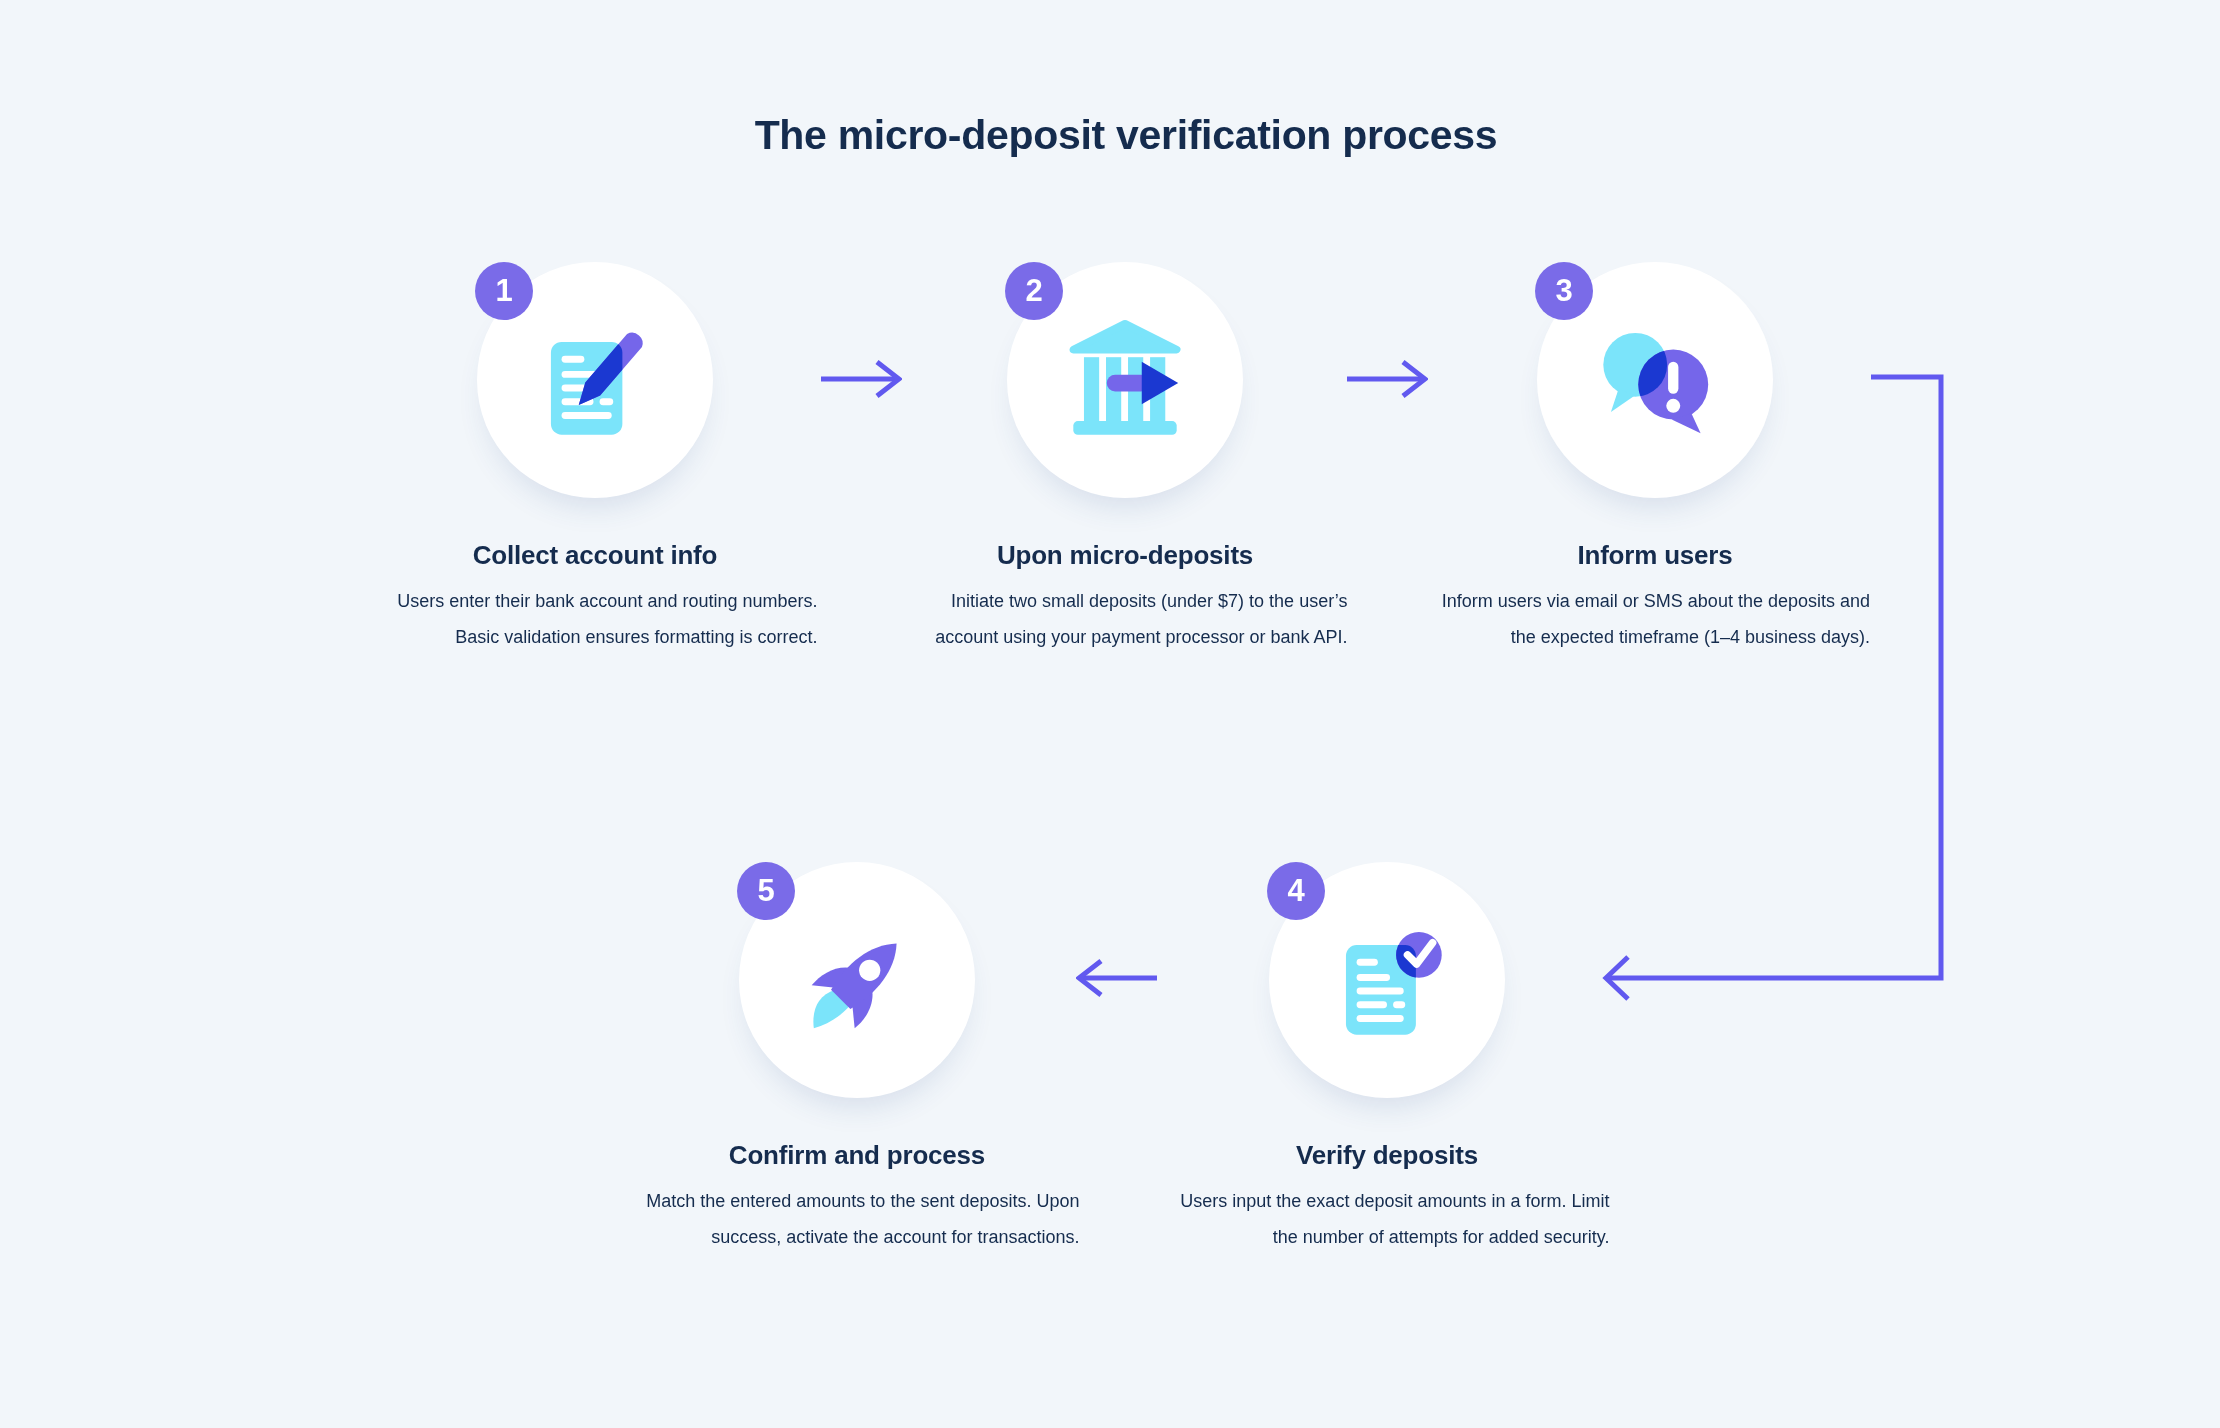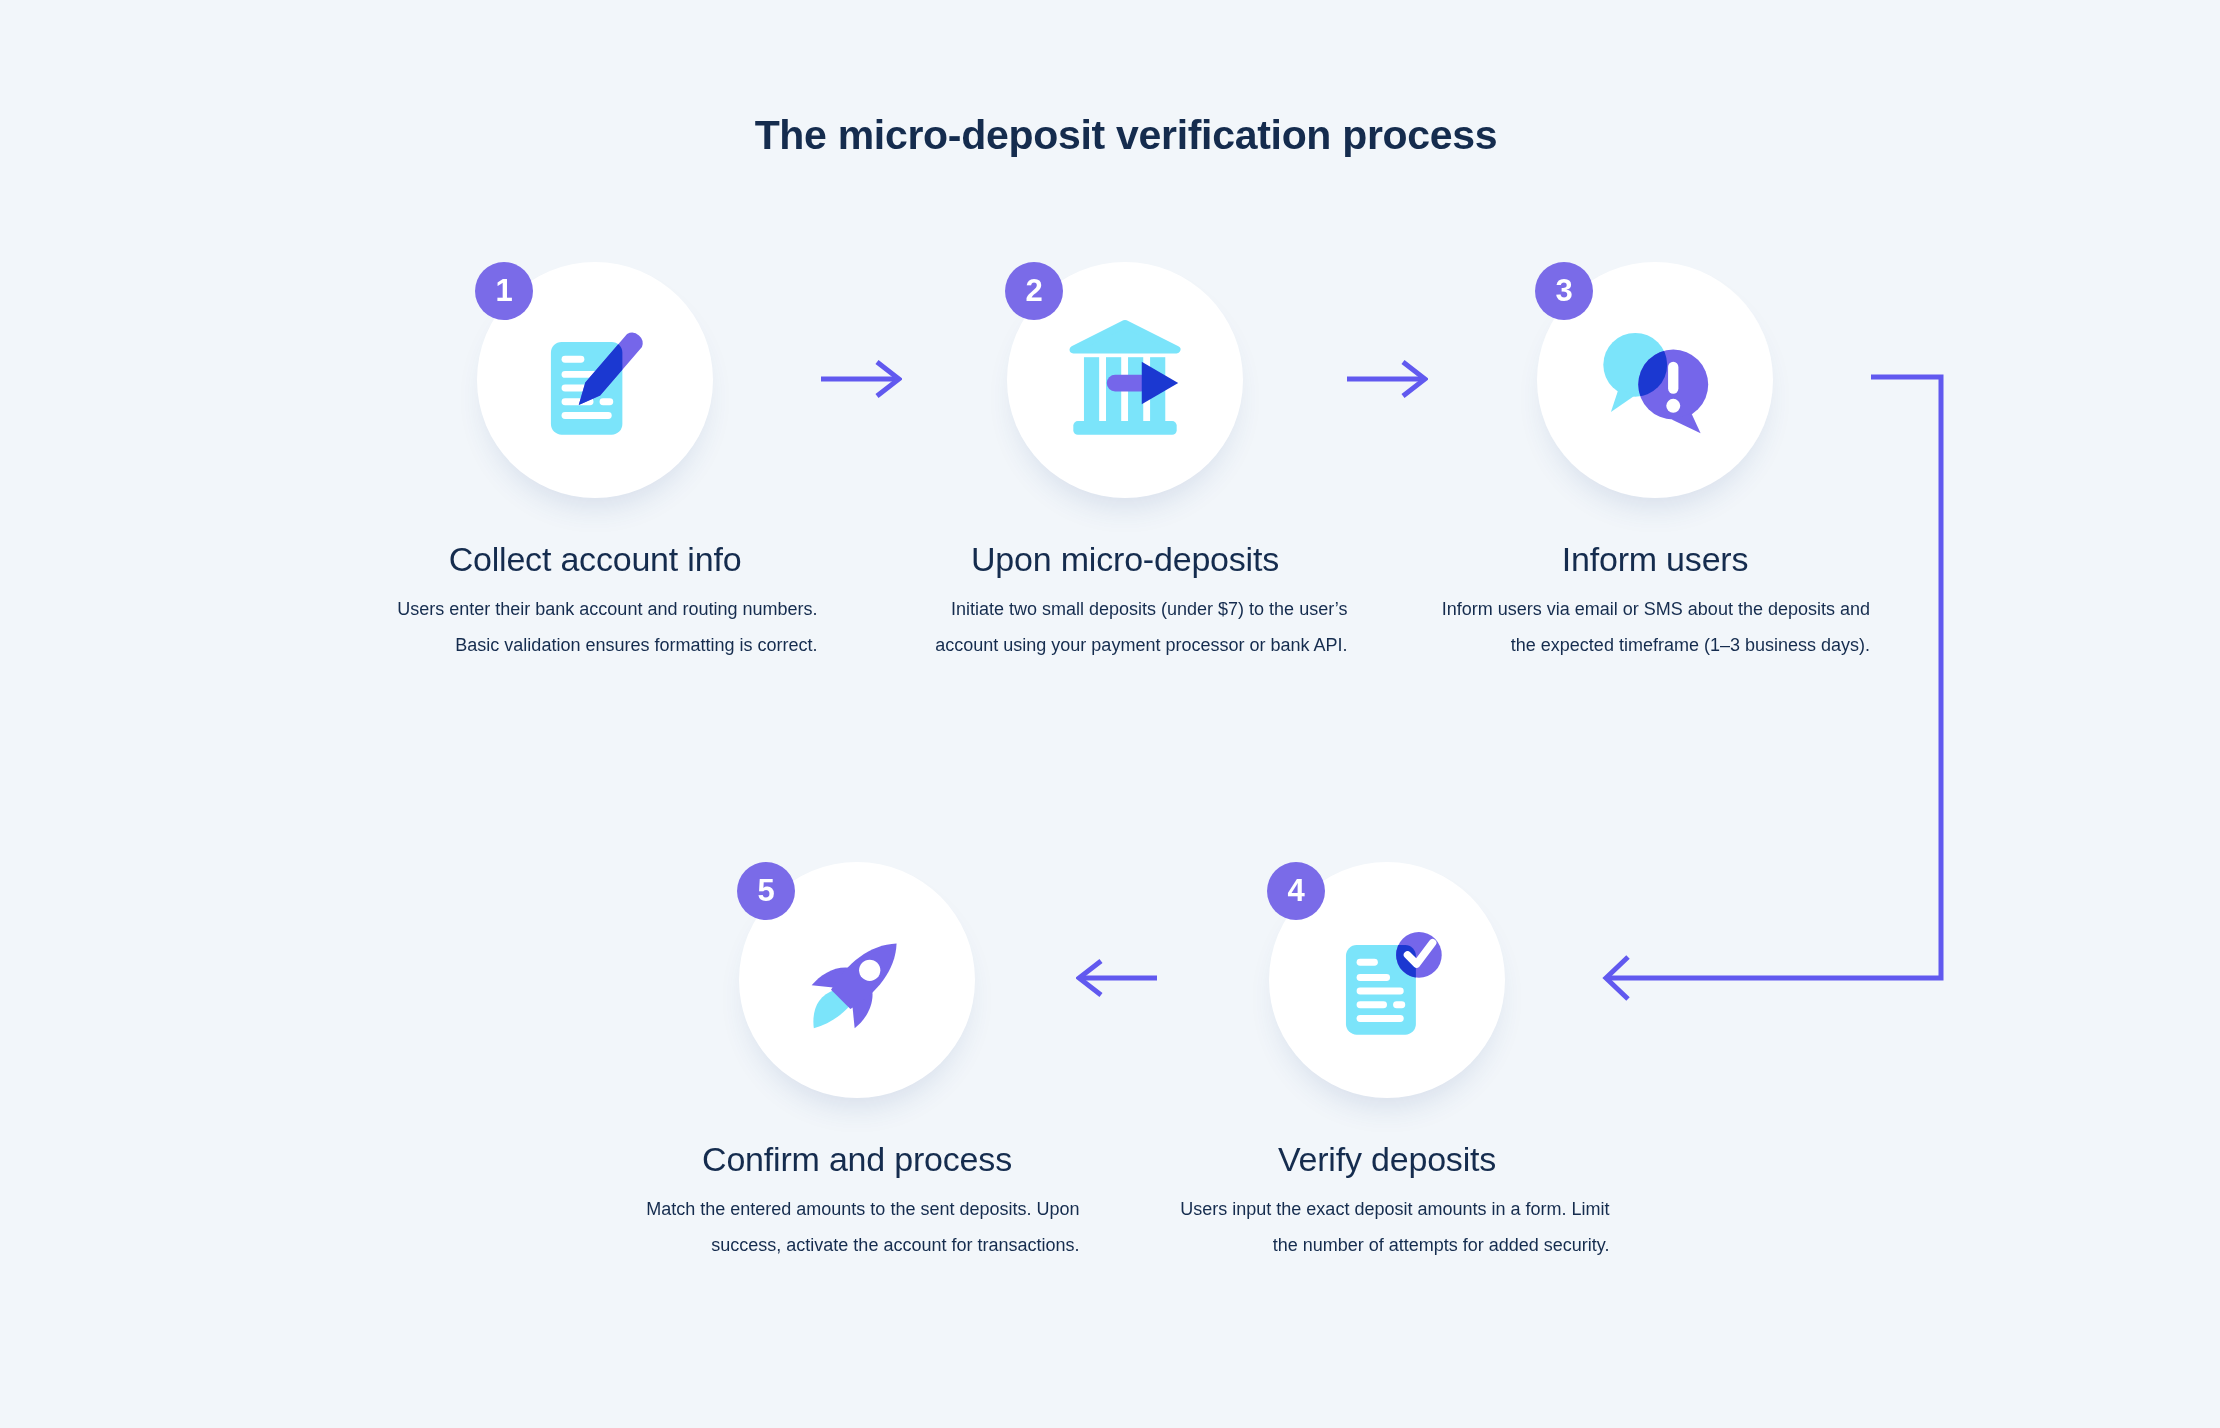--- a/index.html
+++ b/index.html
@@ -18,21 +18,21 @@
     position:relative;width:236px;height:236px;margin:0 auto;border-radius:50%;
     background:var(--circle);box-shadow:0 18px 30px -10px rgba(45,75,140,0.14);
   }
   .badge{
     position:absolute;left:-2px;top:0;width:58px;height:58px;border-radius:50%;
     background:var(--badge);color:#fff;display:flex;align-items:center;justify-content:center;
     font-size:31px;font-weight:600;
   }
   .icon{position:absolute;left:50%;top:50%;width:152px;height:152px;transform:translate(-50%,-50%);}
   .step-title{
-    margin:42px 0 0;text-align:center;font-size:34px;font-weight:400;
+    margin:42px 0 0;text-align:center;font-size:26px;font-weight:700;
     color:var(--text);letter-spacing:-0.2px;
   }
   .step-desc{
     margin:12px auto 0;text-align:right;font-size:18px;line-height:36px;
     color:var(--text);width:445px;
   }
   .step-desc.narrow{width:430px;}
   .connector{position:absolute;}
   .connector path{stroke:var(--arrow);stroke-width:5;fill:none;}
 </style>
@@ -107,21 +107,21 @@
         <circle cx="37" cy="40" r="21" fill="var(--icon-cyan)"></circle>
         <path d="M26 56 L21 71 L37 60 Z" fill="var(--icon-cyan)"></path>
         <circle cx="62" cy="53" r="23" fill="var(--icon-purple)"></circle>
         <path d="M74 72 L80 85 L61 76 Z" fill="var(--icon-purple)"></path>
         <circle cx="37" cy="40" r="21" fill="var(--icon-dark-blue)" clip-path="url(#c3bub)"></circle>
         <rect x="58.6" y="38" width="6.8" height="21" rx="3.4" fill="#fff"></rect>
         <circle cx="62" cy="67" r="4.6" fill="#fff"></circle>
       </svg>
     </div>
     <h3 class="step-title">Inform users</h3>
-    <p class="step-desc narrow">Inform users via email or SMS about the deposits and the expected timeframe (1–3 business days).</p>
+    <p class="step-desc narrow">Inform users via email or SMS about the deposits and the expected timeframe (1–4 business days).</p>
   </div>
 
   <div class="step" style="left:1152px;top:862px;">
     <div class="circle">
       <div class="badge">
         <span>4</span>
       </div>
       <svg class="icon" viewBox="0 0 100 100">
         <defs>
             <clipPath id="c4doc">

